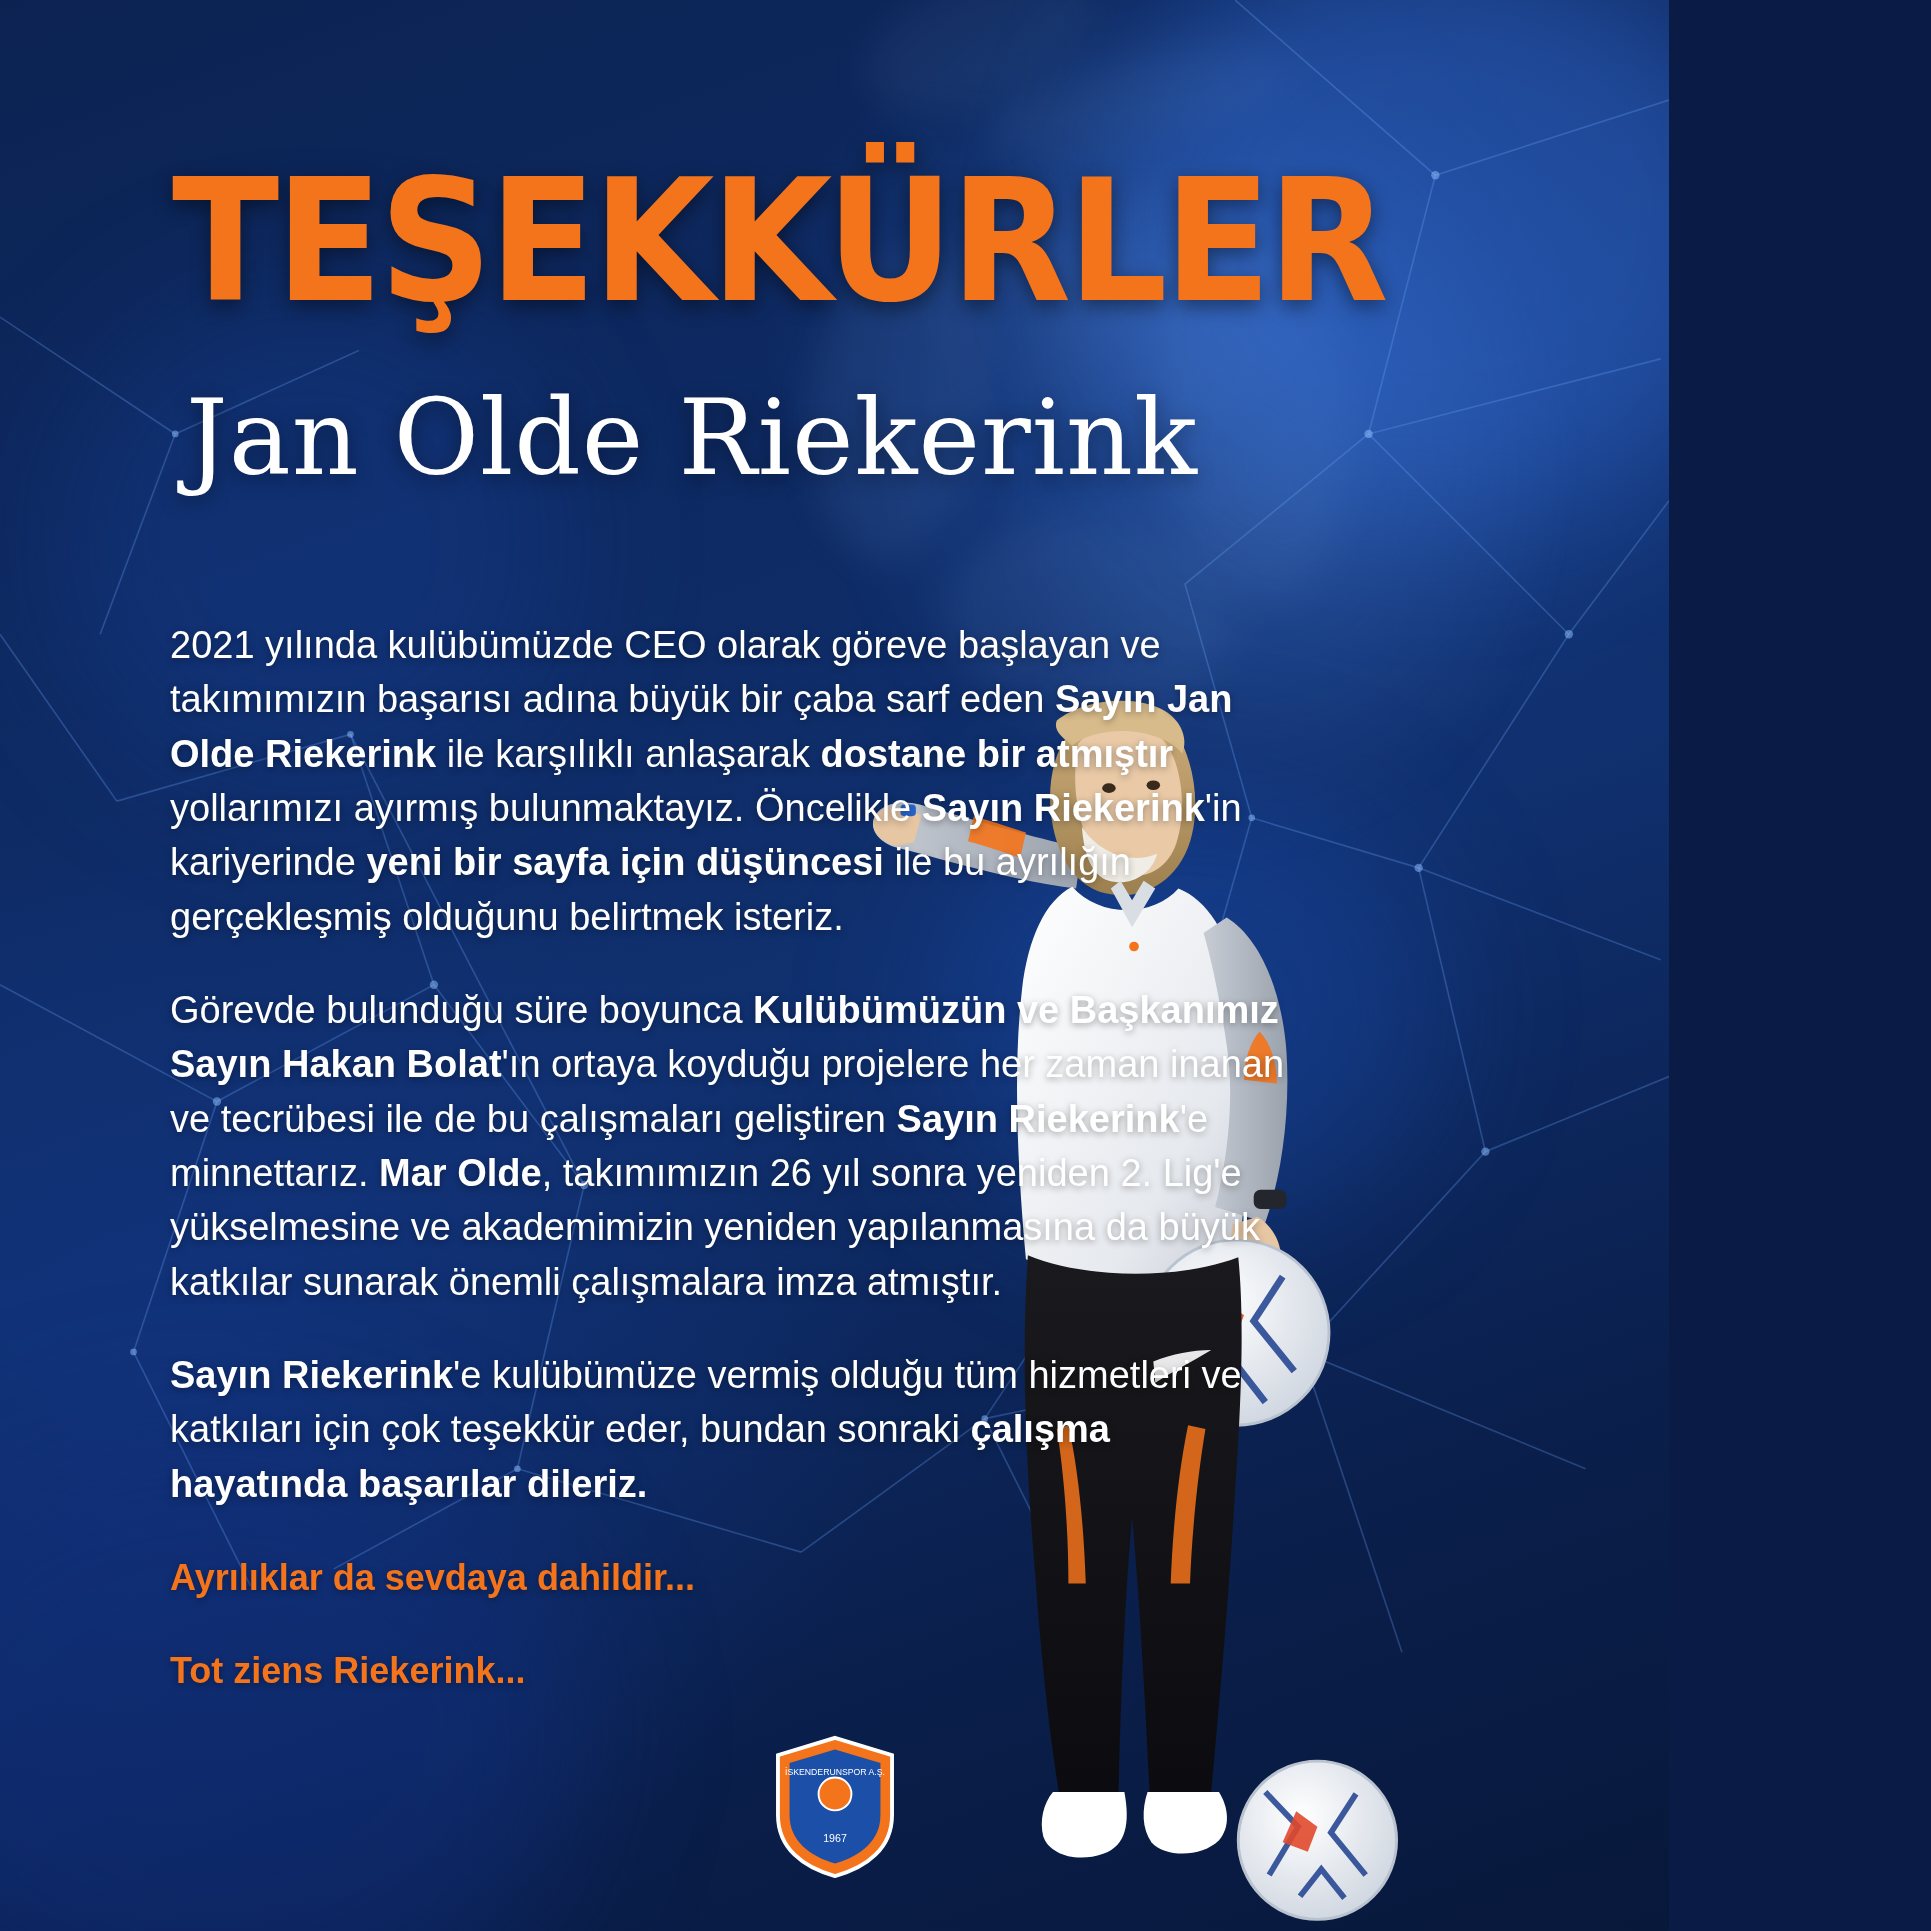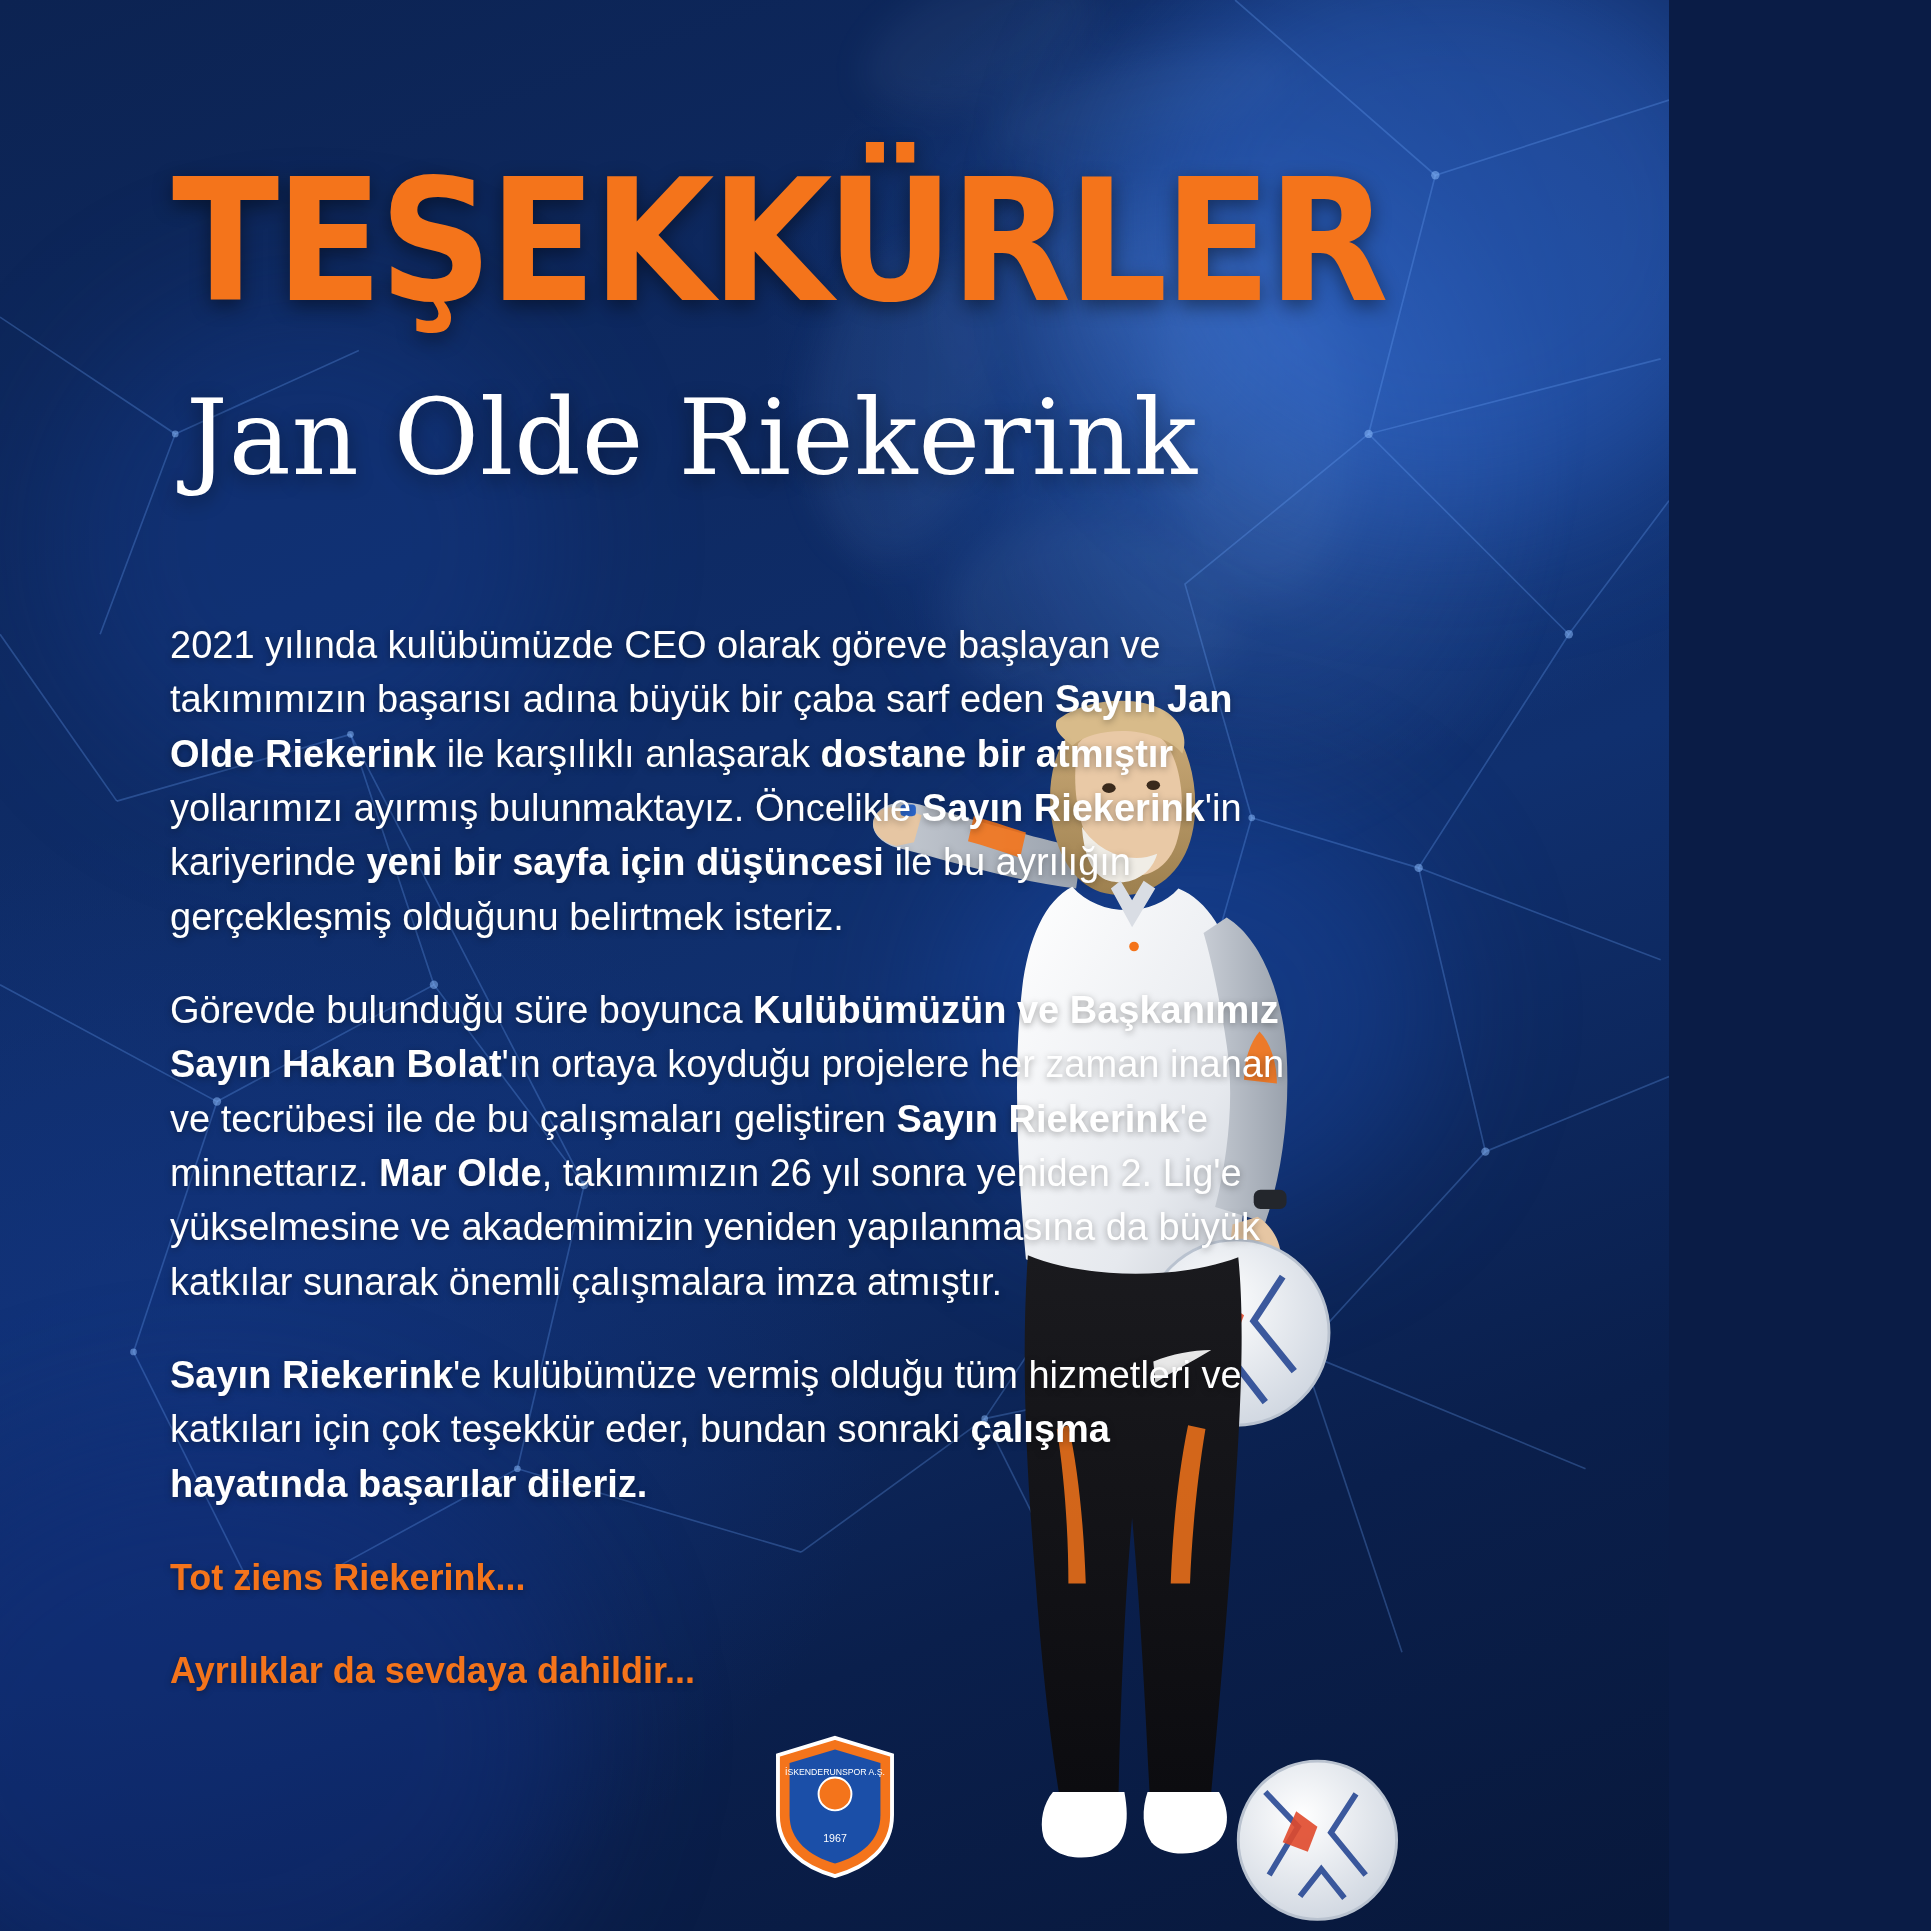--- a/index.html
+++ b/index.html
@@ -272,24 +272,24 @@
       Görevde bulunduğu süre boyunca <b>Kulübümüzün ve Başkanımız Sayın Hakan Bolat</b>'ın ortaya koyduğu projelere her
       zaman inanan ve tecrübesi ile de bu çalışmaları geliştiren <b>Sayın Riekerink</b>'e minnettarız.
       <b>Mar Olde</b>, takımımızın 26 yıl sonra yeniden 2. Lig'e yükselmesine ve akademimizin yeniden yapılanmasına da
       büyük katkılar sunarak önemli çalışmalara imza atmıştır.
     </p>
     <p>
       <b>Sayın Riekerink</b>'e kulübümüze vermiş olduğu tüm hizmetleri ve katkıları için çok teşekkür eder, bundan
       sonraki <b>çalışma hayatında başarılar dileriz.</b>
     </p>
     <p class="accent-p">
+      <span class="accent">Ayrılıklar da sevdaya dahildir...</span>
+    </p>
+    <p class="accent-p">
       <span class="accent">Tot ziens Riekerink...</span>
-    </p>
-    <p class="accent-p">
-      <span class="accent">Ayrılıklar da sevdaya dahildir...</span>
     </p>
   </div>
 
   <svg class="crest" viewBox="0 0 130 150">
     <path d="M65 4 L124 22 L124 84 C124 118 98 138 65 147 C32 138 6 118 6 84 L6 22 Z" fill="#f4741b" stroke="#ffffff" stroke-width="4"></path>
     <path d="M65 16 L112 30 L112 84 C112 110 92 126 65 134 C38 126 18 110 18 84 L18 30 Z" fill="#1b4fa8"></path>
     <circle cx="65" cy="62" r="17" fill="#f4741b" stroke="#ffffff" stroke-width="2"></circle>
     <text x="65" y="42" text-anchor="middle" fill="#ffffff" font-size="9" font-family="Liberation Sans, sans-serif">İSKENDERUNSPOR A.Ş.</text>
     <text x="65" y="112" text-anchor="middle" fill="#ffffff" font-size="11" font-family="Liberation Sans, sans-serif">1967</text>
   </svg>

